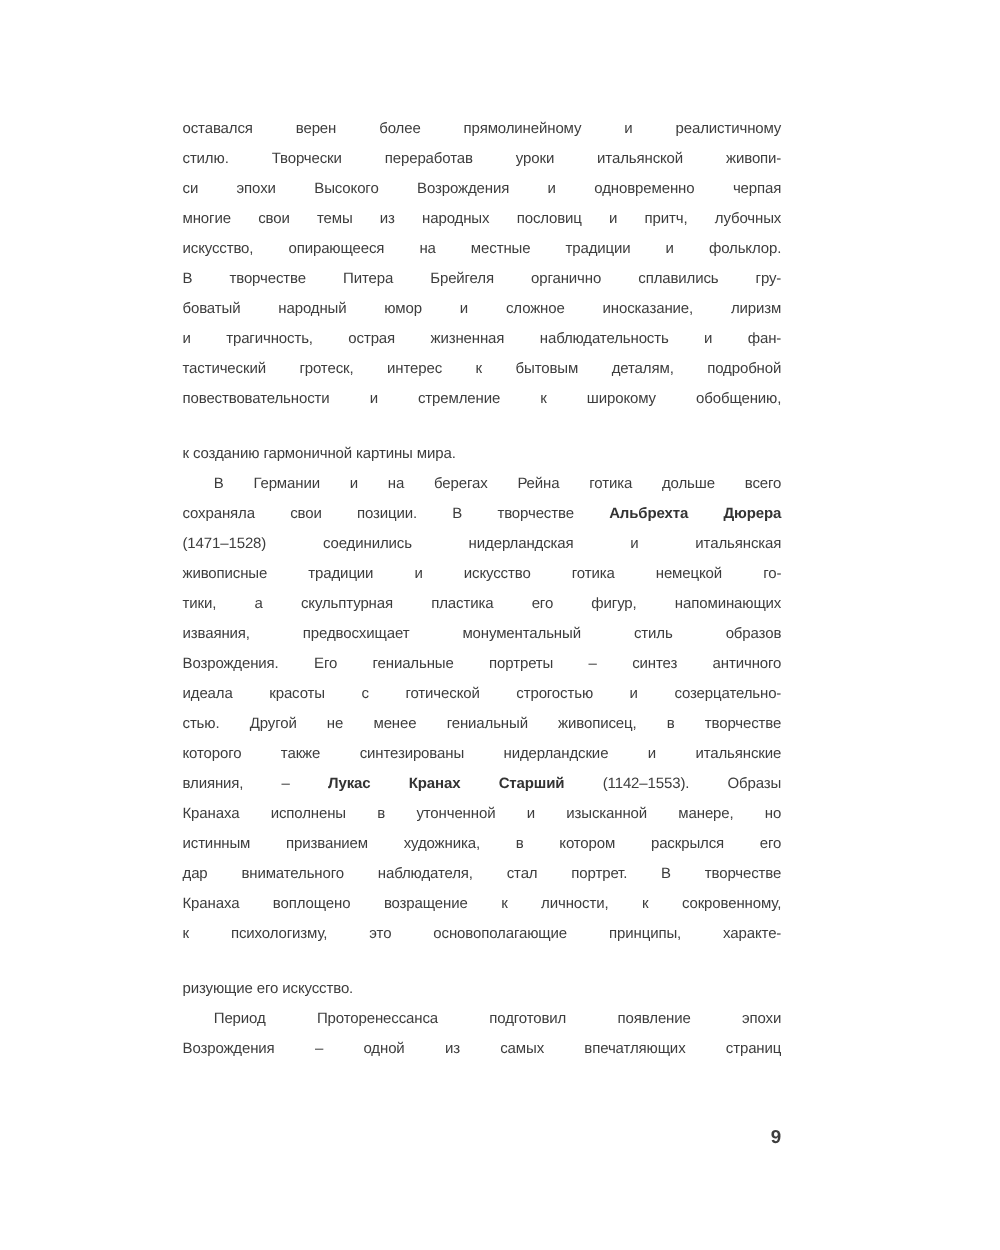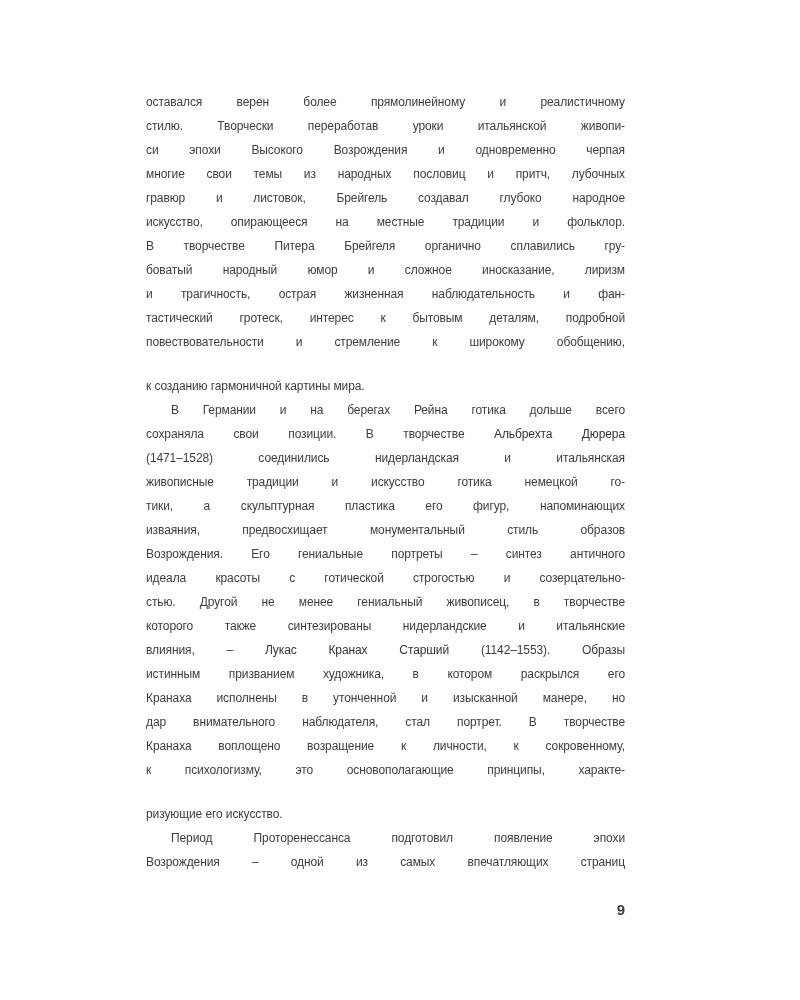--- a/index.html
+++ b/index.html
@@ -29,21 +29,21 @@
     white-space: normal;
   }
   .text-line.no-justify {
     text-align-last: left;
     margin-top: 20px;
   }
   .text-line.indented {
     text-indent: 25px;
   }
   .text-line .bold {
-    font-weight: normal;
+    font-weight: bold;
     color: #333333;
   }
   .page-number {
     position: absolute;
     left: 146px; top: 898px;
     width: 479px;
     text-align: right;
     font-size: 15px;
     line-height: 24px;
     font-weight: bold;
@@ -52,41 +52,40 @@
 </style>
 </head>
 <body>
 
 <div class="book-page">
   <div class="text-column">
       <div class="text-line"><span>оставался верен более прямолинейному и реалистичному</span></div>
       <div class="text-line"><span>стилю. Творчески переработав уроки итальянской живопи-</span></div>
       <div class="text-line"><span>си эпохи Высокого Возрождения и одновременно черпая</span></div>
       <div class="text-line"><span>многие свои темы из народных пословиц и притч, лубочных</span></div>
-      <div class="text-line"><span>гравюр и листовок, Брейгель создавал глубоко народное</span></div>
       <div class="text-line"><span>искусство, опирающееся на местные традиции и фольклор.</span></div>
       <div class="text-line"><span>В творчестве Питера Брейгеля органично сплавились гру-</span></div>
       <div class="text-line"><span>боватый народный юмор и сложное иносказание, лиризм</span></div>
       <div class="text-line"><span>и трагичность, острая жизненная наблюдательность и фан-</span></div>
       <div class="text-line"><span>тастический гротеск, интерес к бытовым деталям, подробной</span></div>
       <div class="text-line"><span>повествовательности и стремление к широкому обобщению,</span></div>
       <div class="text-line no-justify"><span>к созданию гармоничной картины мира.</span></div>
       <div class="text-line indented"><span>В Германии и на берегах Рейна готика дольше всего</span></div>
       <div class="text-line"><span>сохраняла свои позиции. В творчестве </span><span class="bold">Альбрехта Дюрера</span></div>
       <div class="text-line"><span>(1471–1528) соединились нидерландская и итальянская</span></div>
       <div class="text-line"><span>живописные традиции и искусство готика немецкой го-</span></div>
       <div class="text-line"><span>тики, а скульптурная пластика его фигур, напоминающих</span></div>
       <div class="text-line"><span>изваяния, предвосхищает монументальный стиль образов</span></div>
       <div class="text-line"><span>Возрождения. Его гениальные портреты – синтез античного</span></div>
       <div class="text-line"><span>идеала красоты с готической строгостью и созерцательно-</span></div>
       <div class="text-line"><span>стью. Другой не менее гениальный живописец, в творчестве</span></div>
       <div class="text-line"><span>которого также синтезированы нидерландские и итальянские</span></div>
       <div class="text-line"><span>влияния, – </span><span class="bold">Лукас Кранах Старший</span><span> (1142–1553). Образы</span></div>
+      <div class="text-line"><span>Кранаха исполнены в утонченной и изысканной манере, но</span></div>
       <div class="text-line"><span>истинным призванием художника, в котором раскрылся его</span></div>
-      <div class="text-line"><span>Кранаха исполнены в утонченной и изысканной манере, но</span></div>
       <div class="text-line"><span>дар внимательного наблюдателя, стал портрет. В творчестве</span></div>
       <div class="text-line"><span>Кранаха воплощено возращение к личности, к сокровенному,</span></div>
       <div class="text-line"><span>к психологизму, это основополагающие принципы, характе-</span></div>
       <div class="text-line no-justify"><span>ризующие его искусство.</span></div>
       <div class="text-line indented"><span>Период Проторенессанса подготовил появление эпохи</span></div>
       <div class="text-line"><span>Возрождения – одной из самых впечатляющих страниц</span></div>
     </div>
   <div class="page-number">9</div>
 </div>
 

